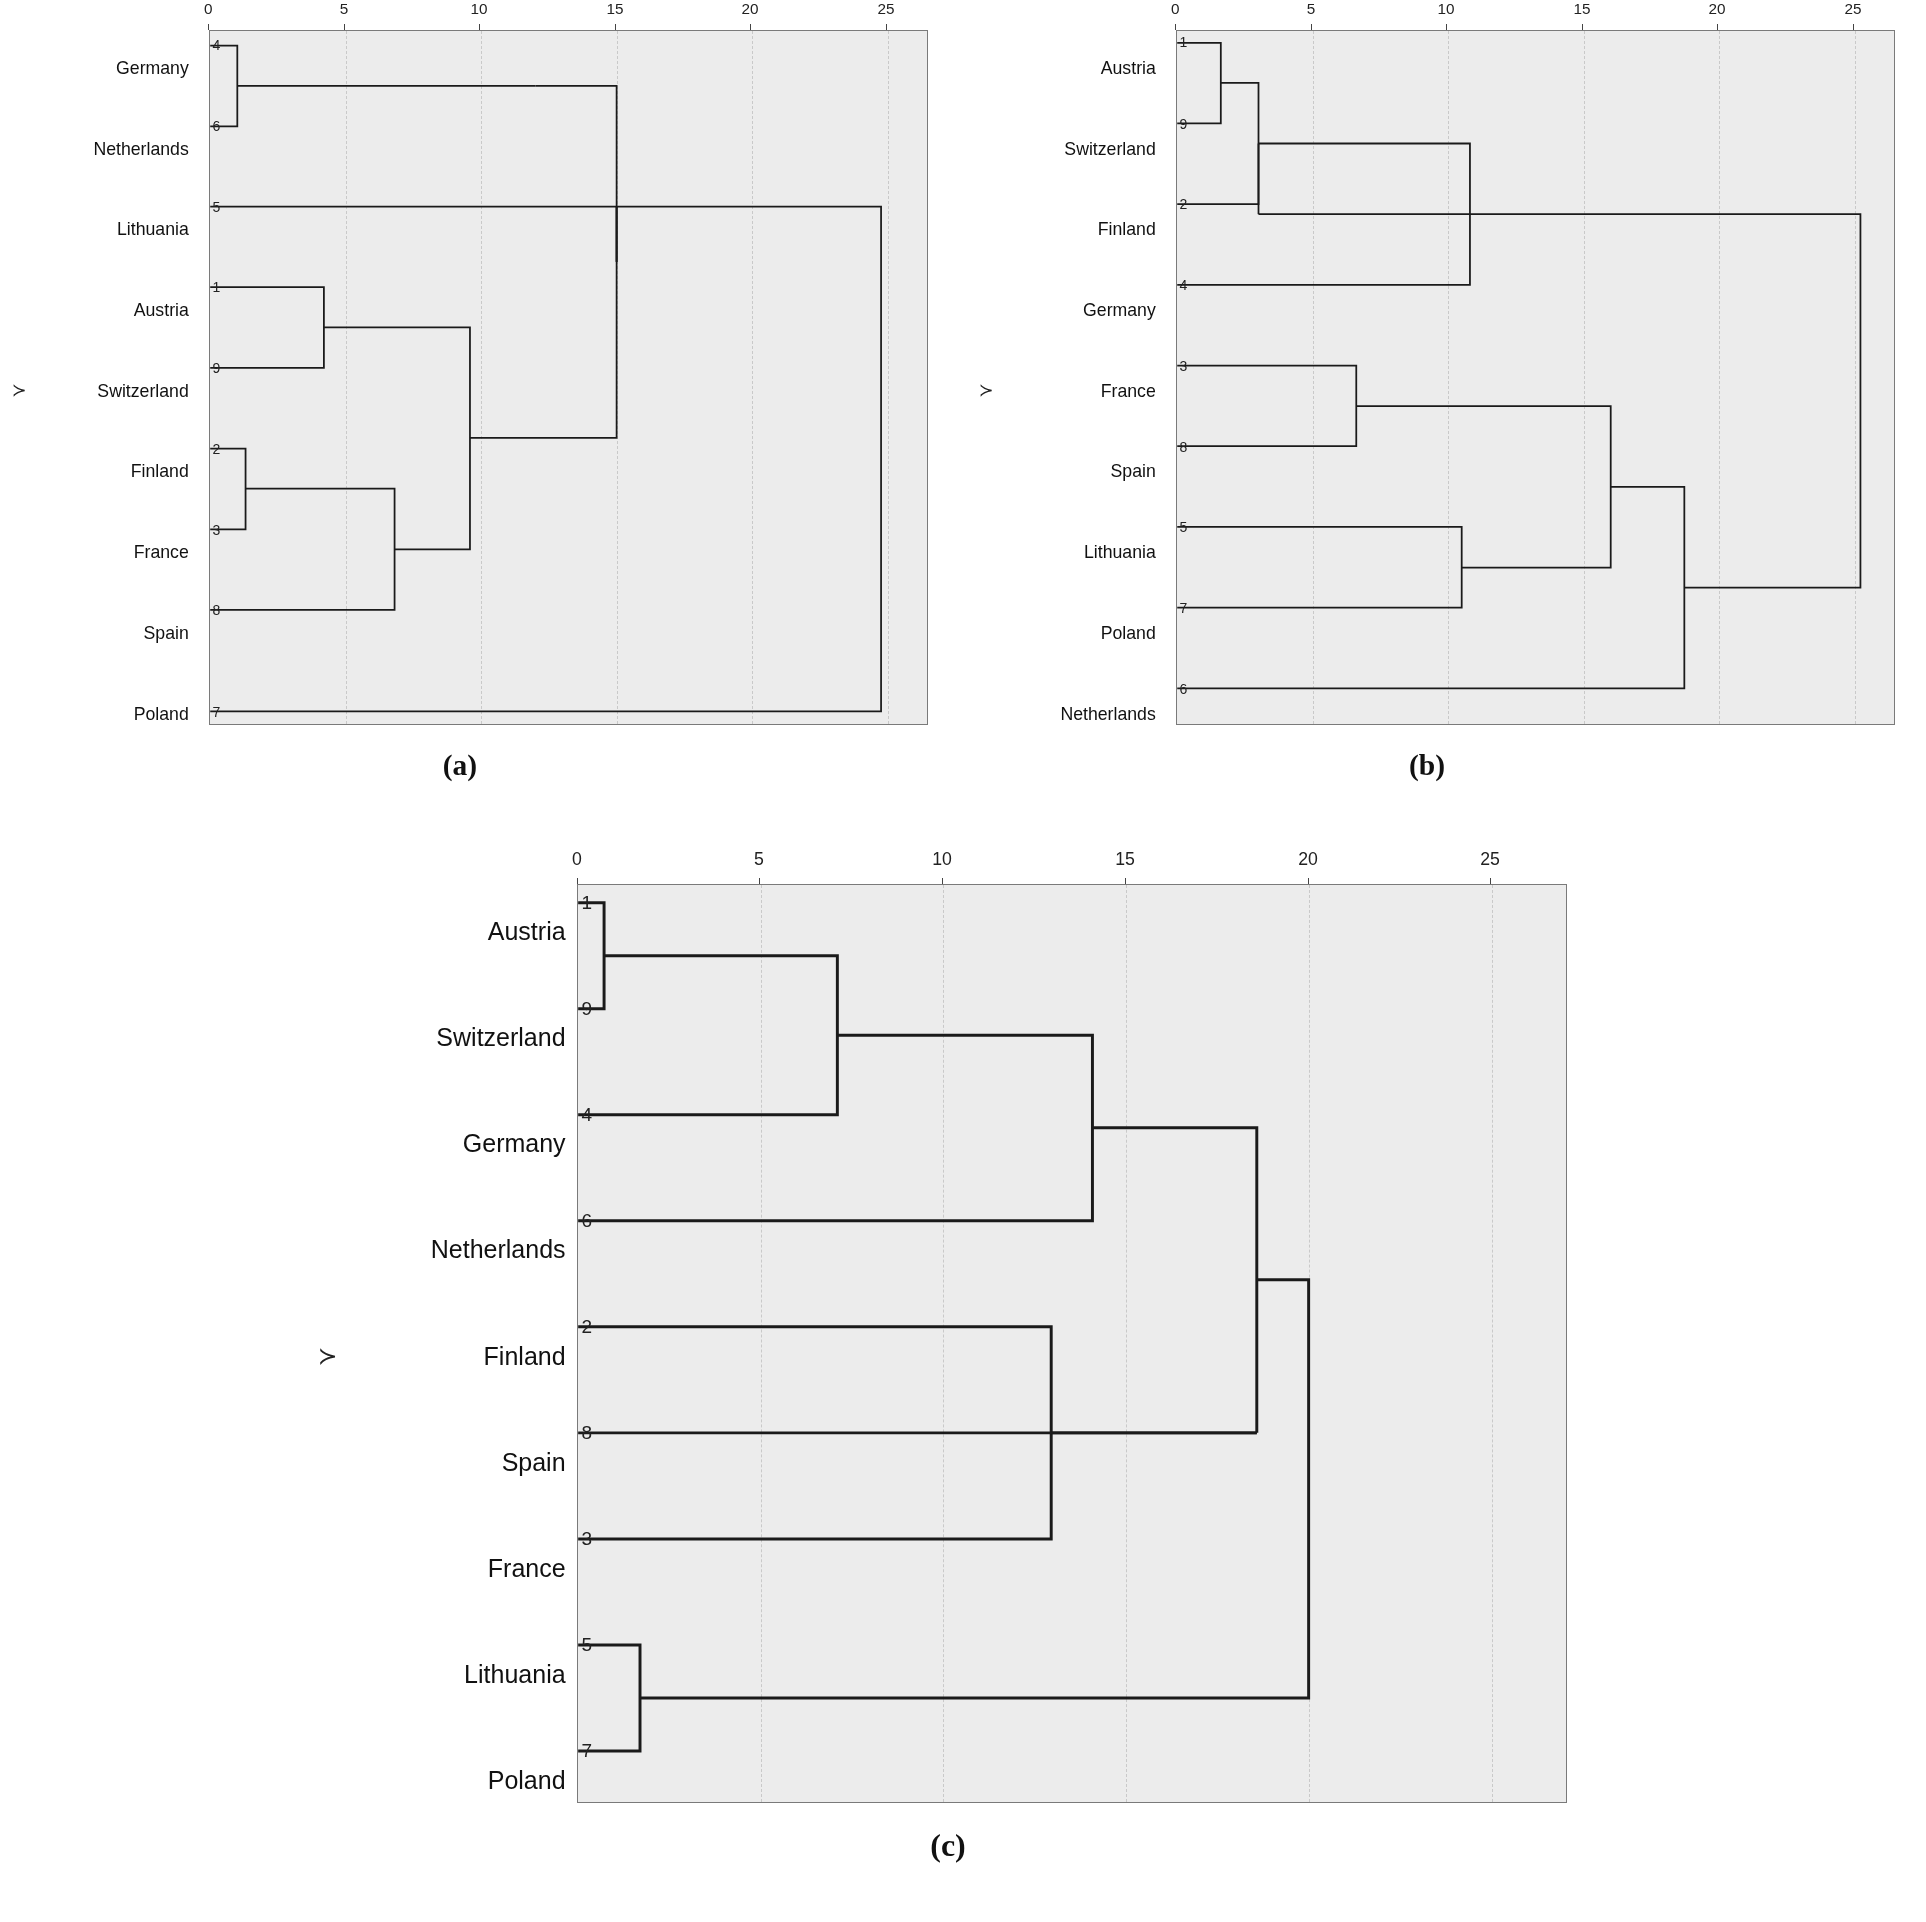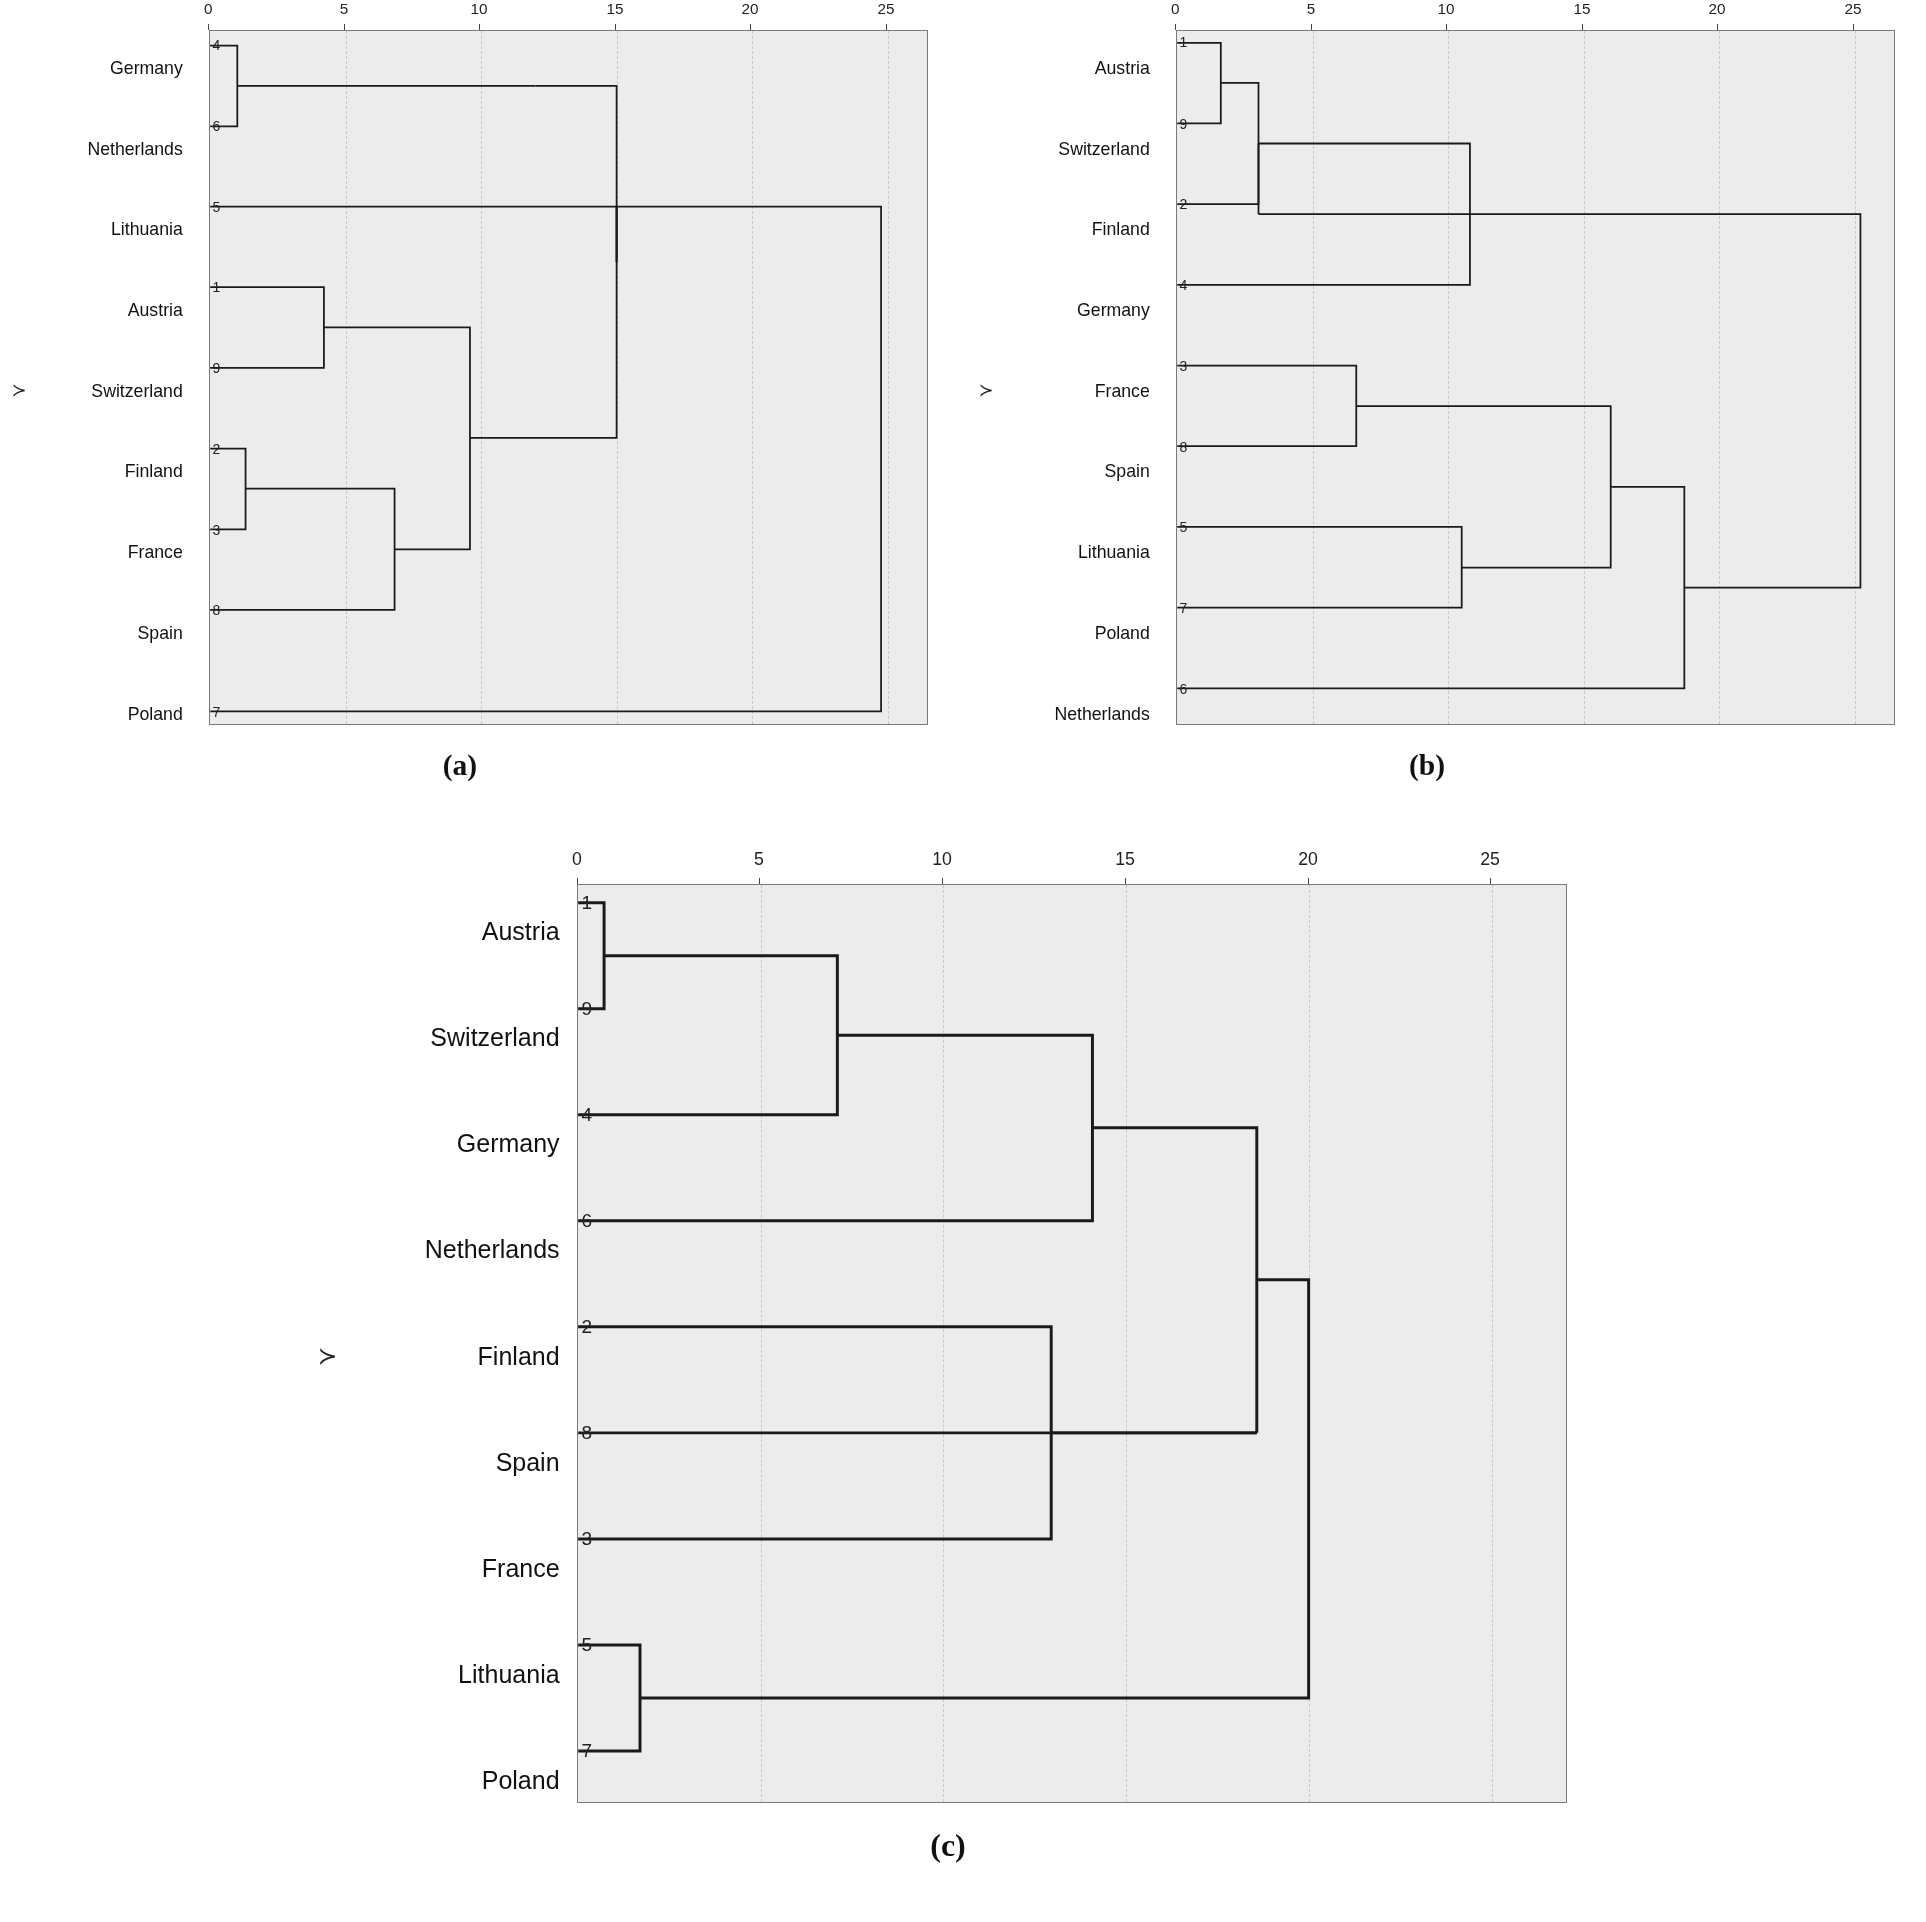--- a/index.html
+++ b/index.html
@@ -4,21 +4,21 @@
 <style>
   html,body{margin:0;padding:0;background:#ffffff;}
   body{width:1926px;height:1923px;font-family:"Liberation Sans",sans-serif;color:#111;position:relative;overflow:hidden;}
   .panel{position:absolute;}
   .axis{position:relative;height:35px;}
   .axis .tick{position:absolute;top:0;transform:translateX(-50%);font-size:15.3px;color:#222;}
   .axis .tickmark{position:absolute;bottom:0;width:0.6px;height:5.9px;background:#444;}
   .plot{position:relative;background:#ececec;border:1.2px solid #7a7a7a;box-sizing:border-box;}
   .gridline{position:absolute;top:0;bottom:0;width:0;border-left:1.2px dashed #c9c9c9;}
   .leaf-labels{position:absolute;left:0;top:0;bottom:0;}
-  .leaf-label{position:absolute;right:6px;transform:translateY(-50%);white-space:nowrap;}
+  .leaf-label{position:absolute;right:0;transform:translateY(-50%);white-space:nowrap;}
   .leaf-num{position:absolute;transform:translateY(-50%);font-size:14px;color:#222;}
   .caption{position:absolute;font-family:"Liberation Serif",serif;font-weight:bold;font-style:normal;text-align:center;}
   .ymark{position:absolute;transform:translateY(-50%);font-size:17.7px;color:#222;}
   svg.links{position:absolute;left:0;top:0;overflow:visible;}
   svg.links path{fill:none;stroke:#1a1a1a;}
 </style>
 </head>
 <body>
 
 <div class="panel" style="left:0px;top:0px;width:955px;height:819px;">

